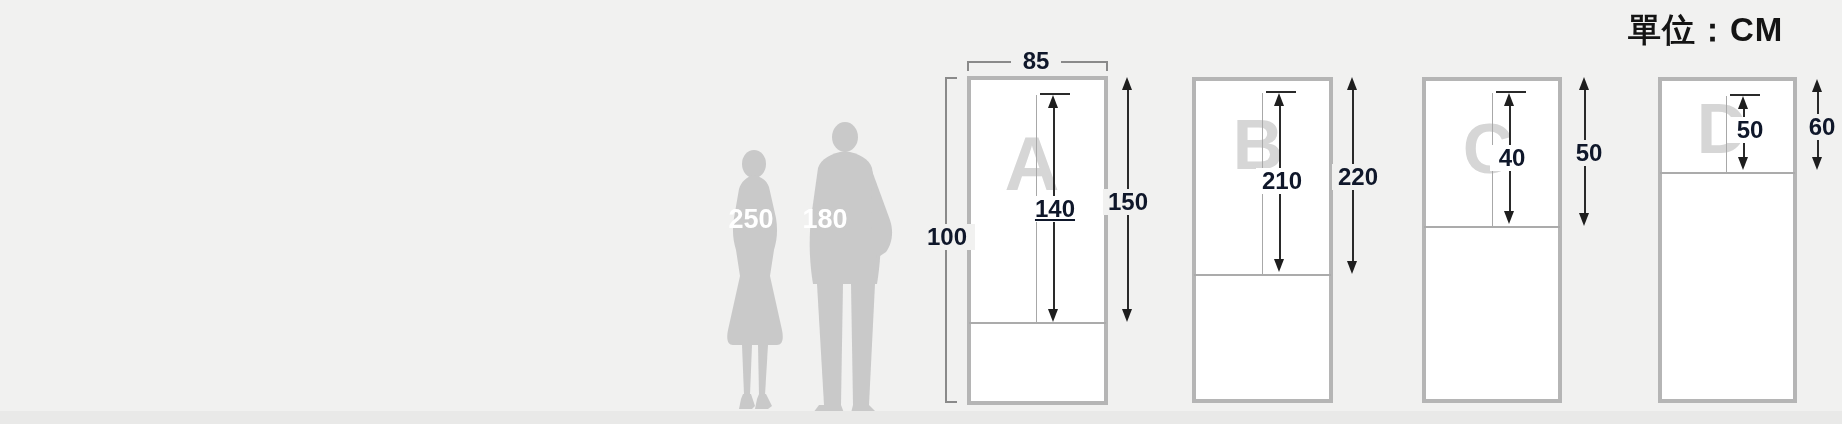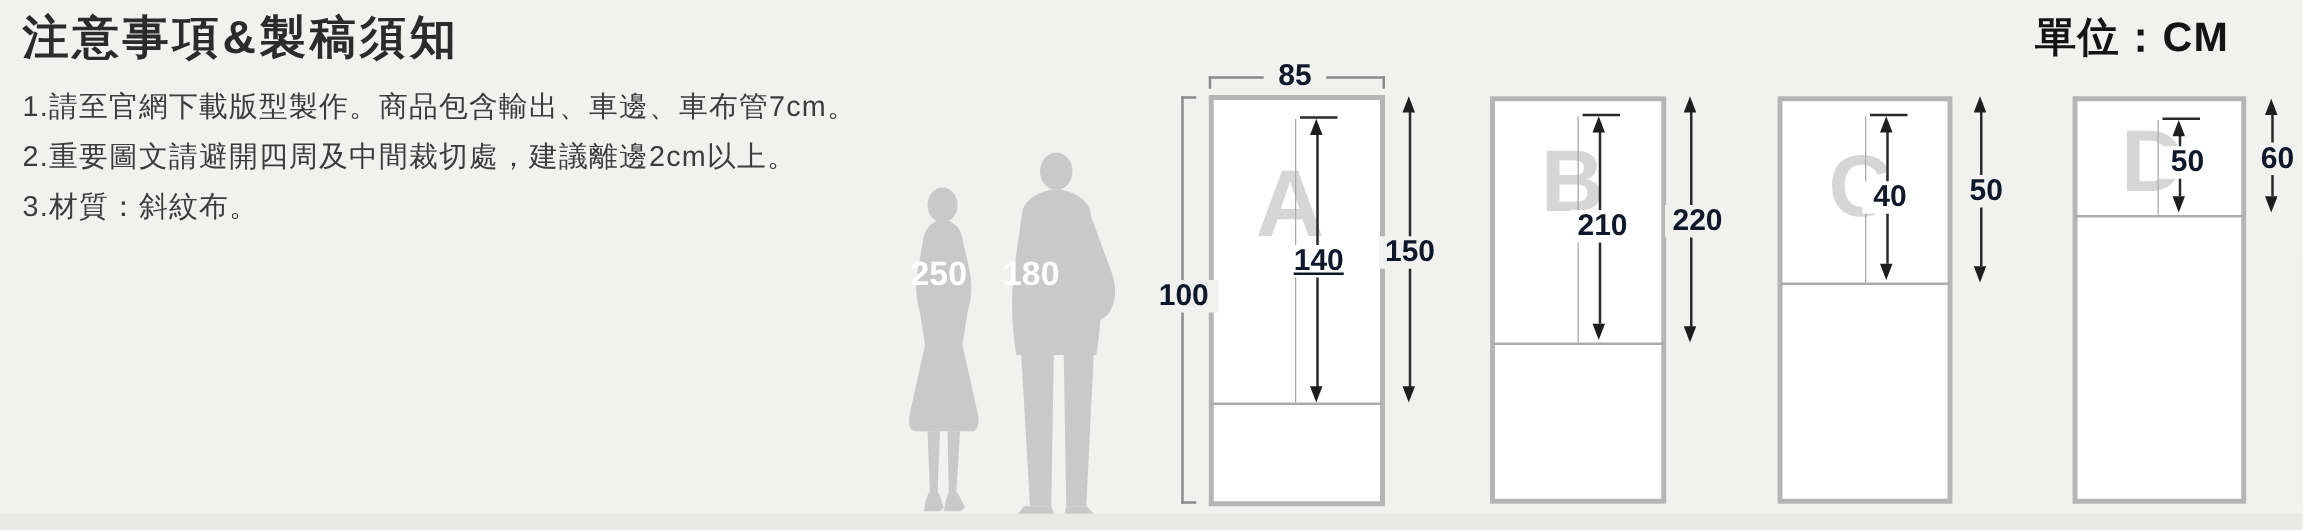--- a/index.html
+++ b/index.html
@@ -37,28 +37,20 @@
   .bracket-h{position:absolute;height:2px;background:#8a8a8a;}
   .bracket-v{position:absolute;width:2px;background:#8a8a8a;}
 
   .ground{position:absolute;left:0;top:411px;width:1842px;height:13px;background:#e9e9e8;}
 </style>
 </head>
 <body>
 
 <div class="canvas">
 
-  <section class="notes">
-    <h1>注意事項&amp;製稿須知</h1>
-    <div class="lines">
-      <p>1.請至官網下載版型製作。商品包含輸出、車邊、車布管7cm。</p>
-      <p>2.重要圖文請避開四周及中間裁切處，建議離邊2cm以上。</p>
-      <p>3.材質：斜紋布。</p>
-    </div>
-  </section>
 
   <div class="unit">單位：CM</div>
 
   <div class="figures">
     <svg width="200" height="296" viewBox="0 0 200 296">
       <g fill="#c9c9c9">
 
         <ellipse cx="49" cy="46" rx="12" ry="14"></ellipse>
         <path d="M49,57 C41,59 36,64 34,71 L29,100 C27,112 28,122 31,132 L35,158 L23,212 C21,222 23,227 28,227 L72,227 C77,227 79,222 77,212 L65,158 L69,132 C72,122 73,112 71,100 L64,69 C62,63 57,59 49,57 Z"></path>
         <path d="M37,227 L47,227 L45,277 L39,277 Z"></path>

